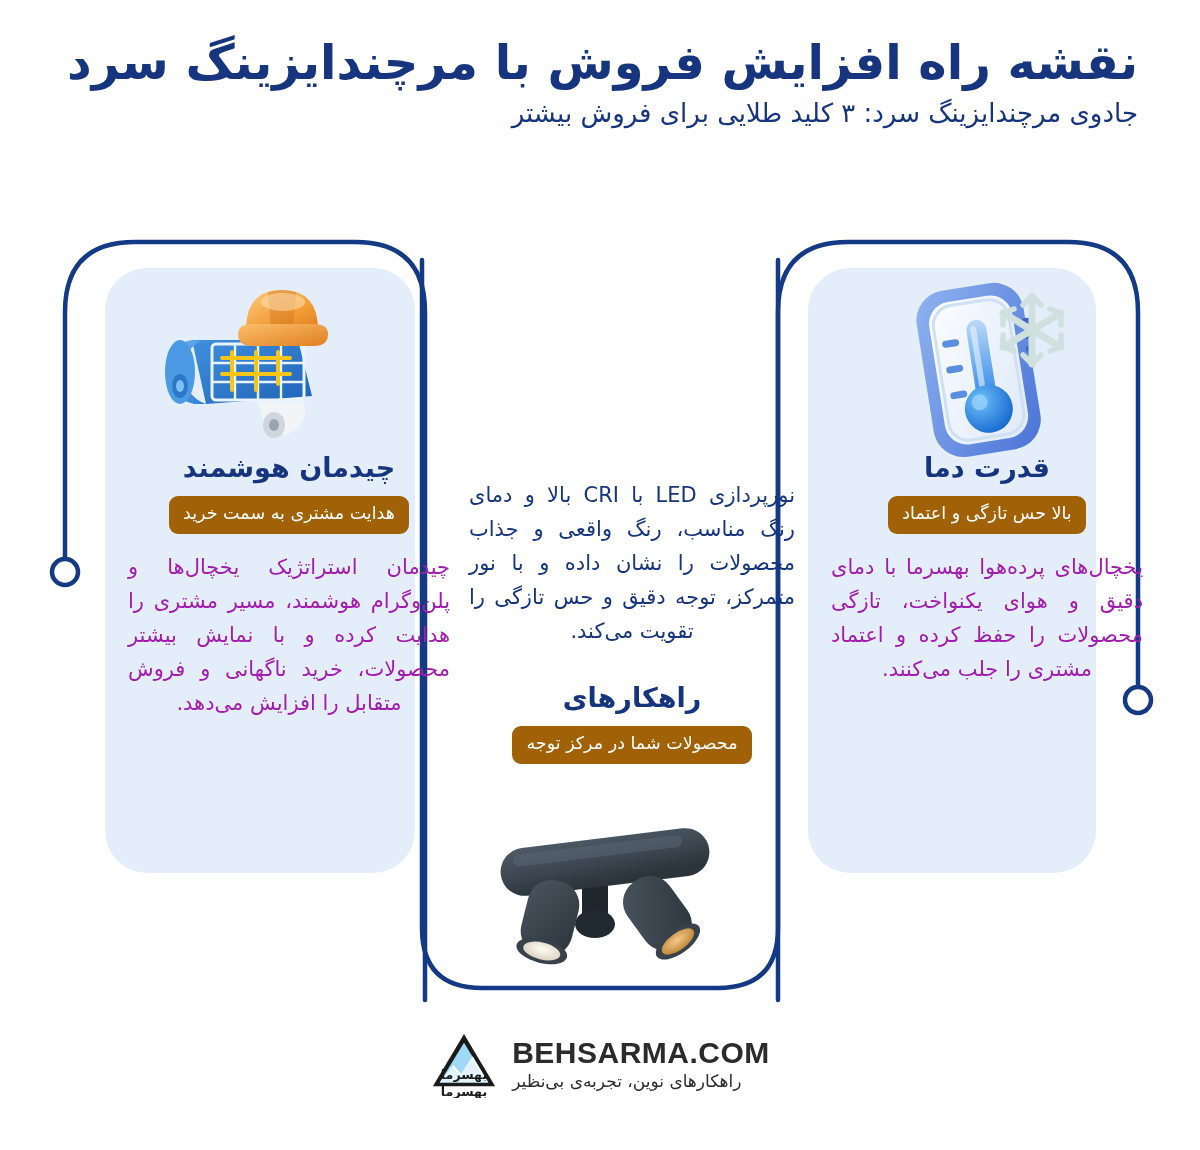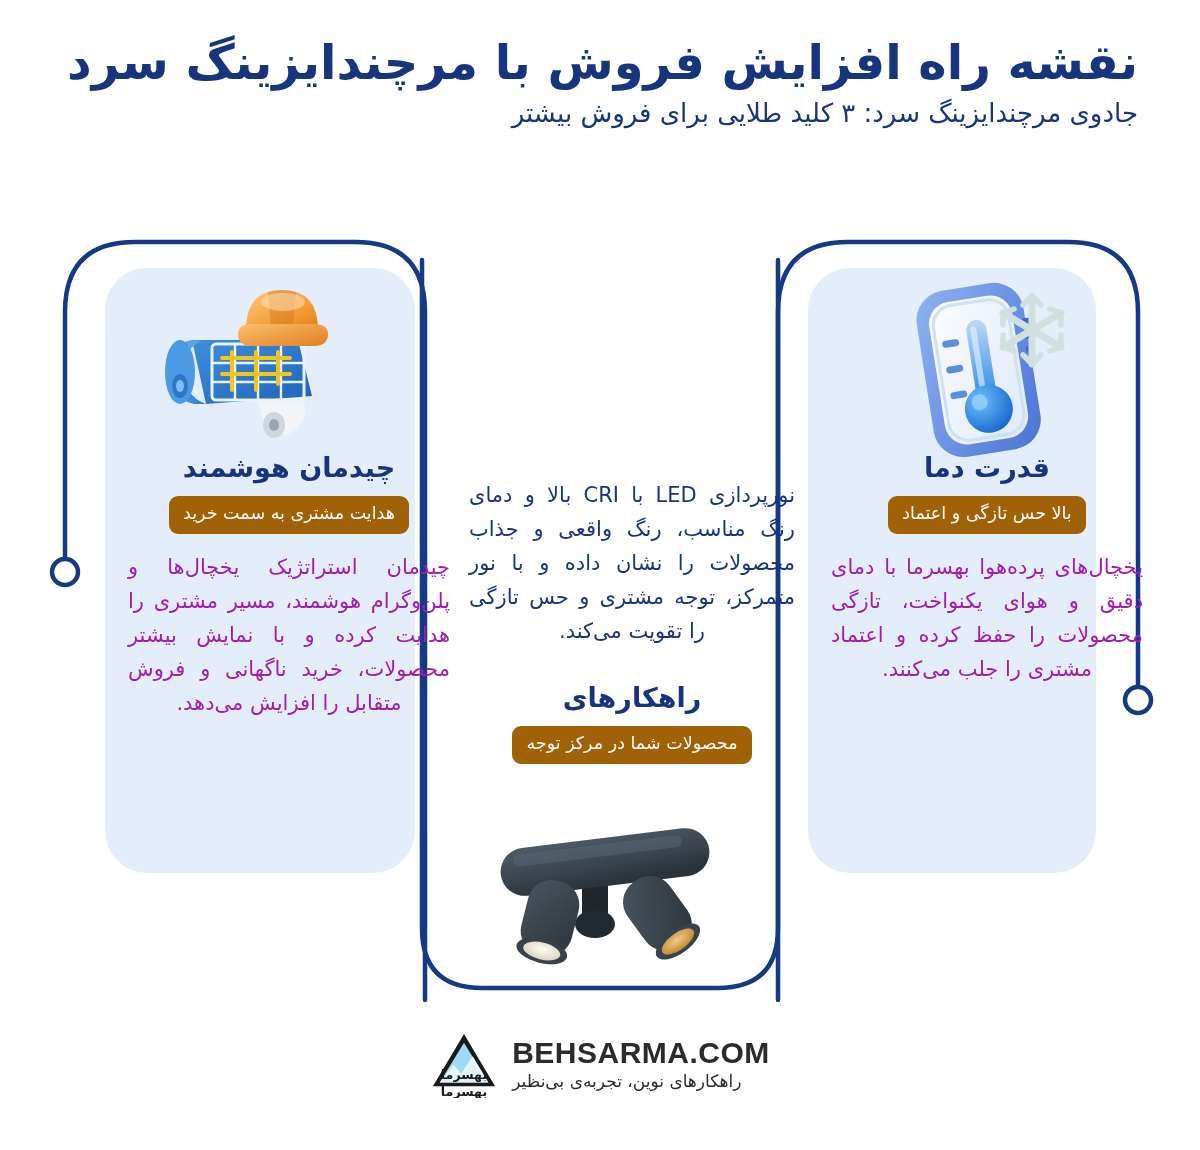--- a/index.html
+++ b/index.html
@@ -171,21 +171,21 @@
     </svg>
   </div>
 
   <div class="card-body card-left">
     <div class="card-title">چیدمان هوشمند</div>
     <div class="badge">هدایت مشتری به سمت خرید</div>
     <p class="card-text">چیدمان استراتژیک یخچال‌ها و پلن‌وگرام هوشمند، مسیر مشتری را هدایت کرده و با نمایش بیشتر محصولات، خرید ناگهانی و فروش متقابل را افزایش می‌دهد.</p>
   </div>
 
   <div class="card-body card-mid">
-    <p class="mid-text">نورپردازی LED با CRI بالا و دمای رنگ مناسب، رنگ واقعی و جذاب محصولات را نشان داده و با نور متمرکز، توجه مشتری و حس تازگی را تقویت می‌کند.</p>
+    <p class="mid-text">نورپردازی LED با CRI بالا و دمای رنگ مناسب، رنگ واقعی و جذاب محصولات را نشان داده و با نور متمرکز، توجه دقیق و حس تازگی را تقویت می‌کند.</p>
     <div class="card-title mid-head">راهکارهای</div>
     <div class="badge">محصولات شما در مرکز توجه</div>
   </div>
 
   <div class="icon-wrap icon-mid">
     <svg viewBox="0 0 250 160" width="250" height="160">
       <defs>
         <linearGradient id="barG" x1="0" y1="0" x2="0.3" y2="1">
           <stop offset="0%" stop-color="#4e5b66"></stop>
             <stop offset="60%" stop-color="#3b454f"></stop>

